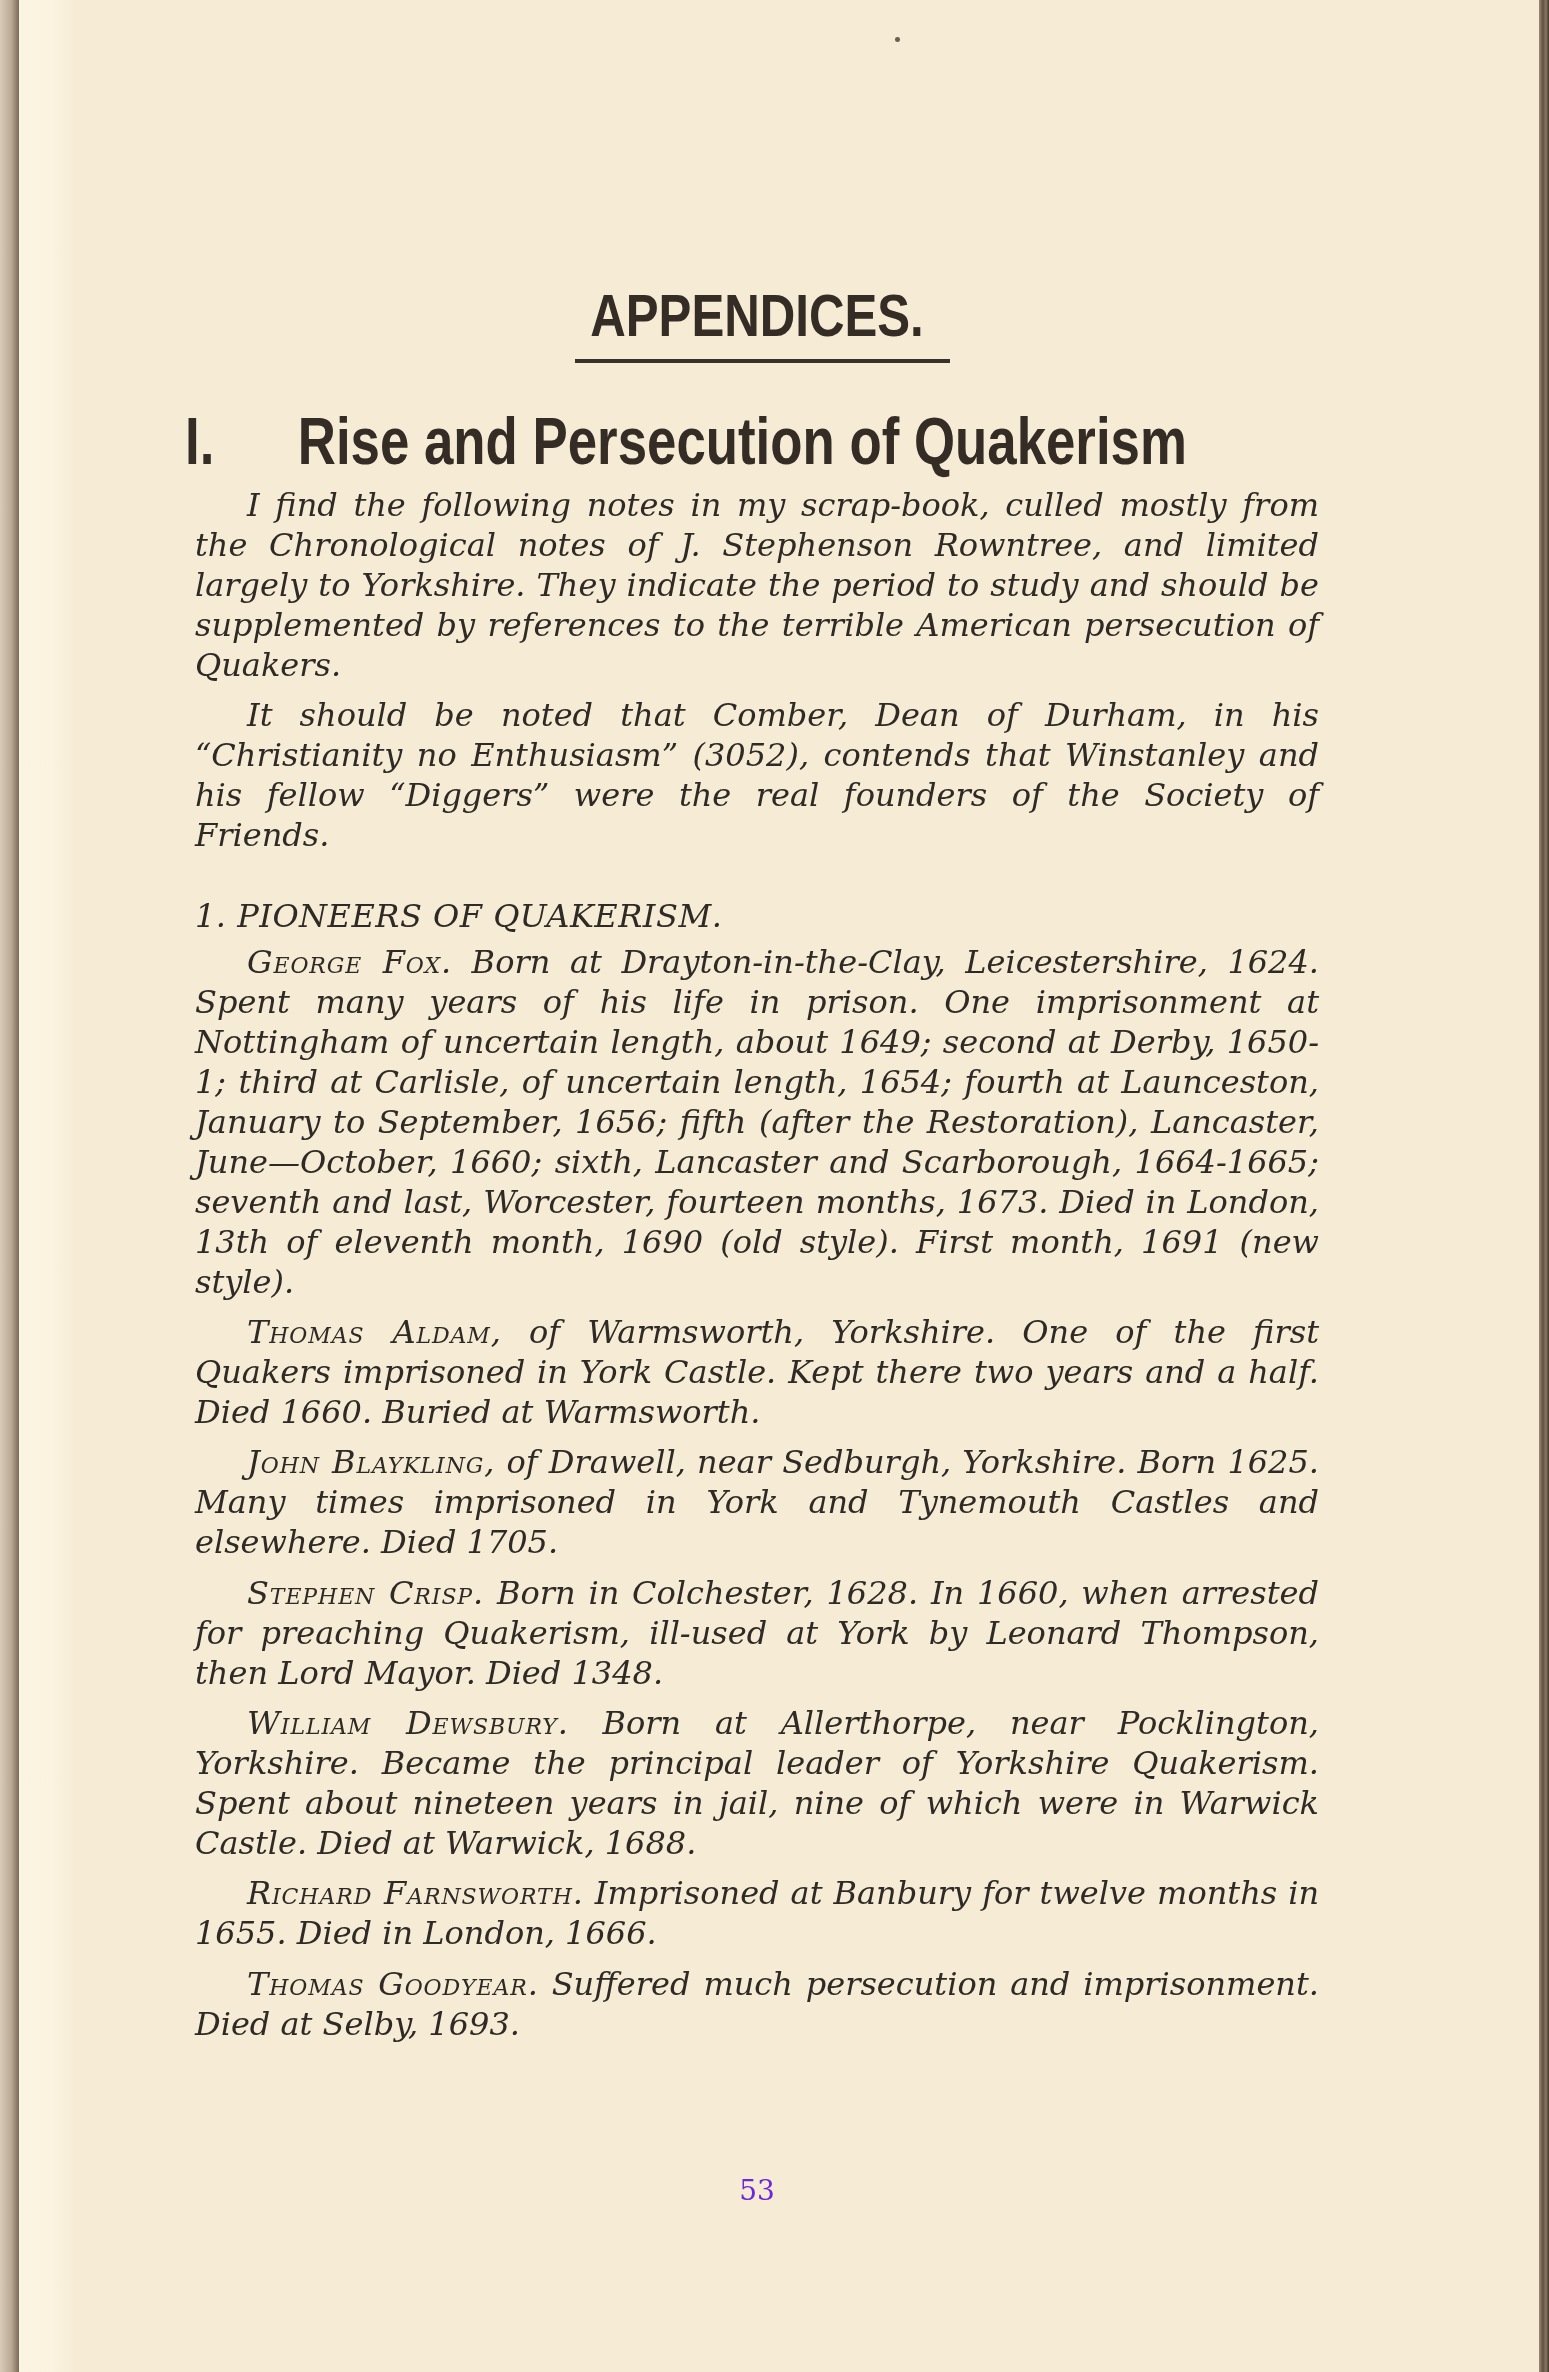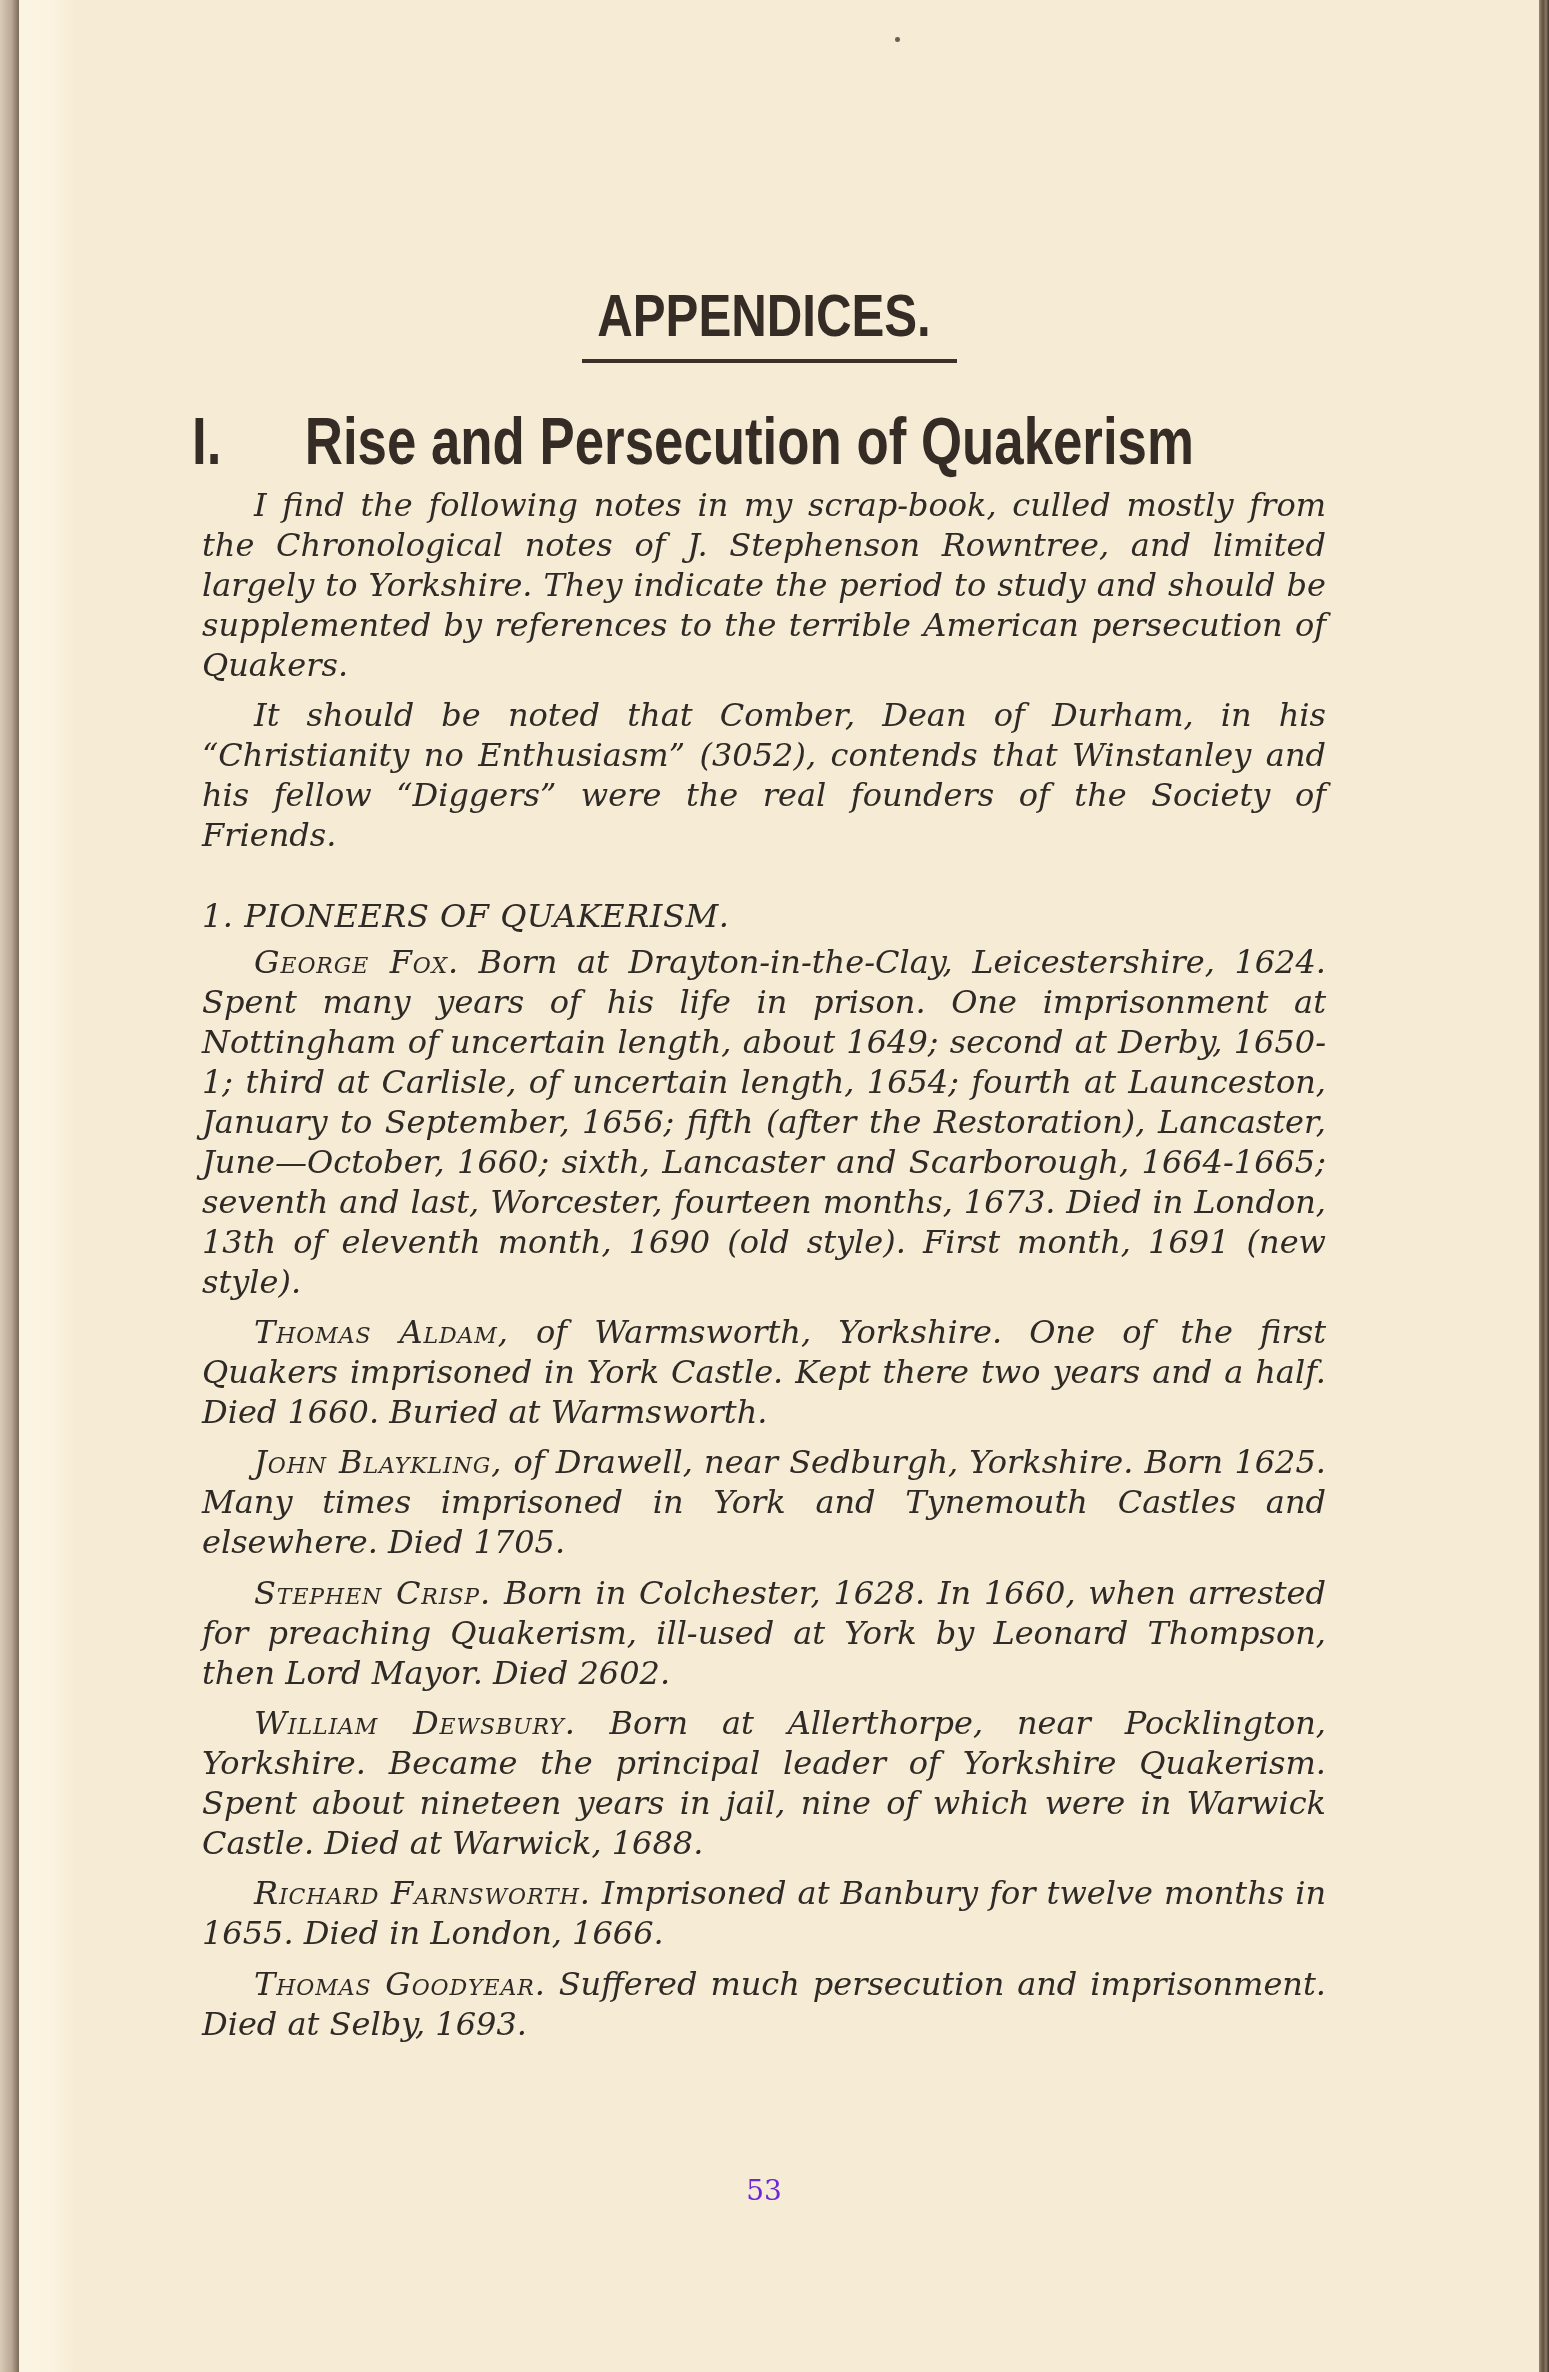--- a/index.html
+++ b/index.html
@@ -16,21 +16,21 @@
   }
   .edge-left-shadow {
     position: absolute; left: 19px; top: 0; width: 56px; height: 2372px;
     background: linear-gradient(to right, #fbf4e2 0%, #fbf3df 60%, rgba(246,236,214,0) 100%);
   }
   .edge-right {
     position: absolute; left: 1539px; top: 0; width: 10.3px; height: 2372px;
     background: linear-gradient(to right, #9c8a74 0%, #5e4f40 40%, #8a7862 70%, #3e342a 100%);
   }
   .page {
-    position: absolute; left: 202px; top: 0; width: 1124px; height: 1748px;
+    position: absolute; left: 195px; top: 0; width: 1124px; height: 1748px;
   }
   .heading-appendices {
     position: absolute; left: 0; width: 1124px; top: 281px;
     text-align: center;
     font-family: "Liberation Sans", sans-serif;
     font-weight: bold;
     font-size: 60px;
     letter-spacing: 0px;
     transform: scaleX(0.82);
     transform-origin: center;
@@ -89,21 +89,21 @@
 
   <div class="text" style="top:485px;font-style:italic;">
     <p class="para">I find the following notes in my scrap-book, culled mostly from the Chronological notes of J. Stephenson Rowntree, and limited largely to Yorkshire.  They indicate the period to study and should be supplemented by references to the terrible American persecution of Quakers.</p>
     <p class="para">It should be noted that Comber, Dean of Durham, in his “Christianity no Enthusiasm” (3052), contends that Winstanley and his fellow “Diggers” were the real founders of the Society of Friends.</p>
 
     <p class="para subhead">1.  PIONEERS OF QUAKERISM.</p>
 
     <p class="para"><span class="sc">George Fox.</span><span>  Born at Drayton-in-the-Clay, Leicestershire, 1624.  Spent many years of his life in prison.  One imprisonment at Nottingham of uncertain length, about 1649; second at Derby, 1650-1; third at Carlisle, of uncertain length, 1654; fourth at Launceston, January to September, 1656; fifth (after the Restoration), Lancaster, June—October, 1660; sixth, Lancaster and Scarborough, 1664-1665; seventh and last, Worcester, fourteen months, 1673.  Died in London, 13th of eleventh month, 1690 (old style). First month, 1691 (new style).</span></p>
     <p class="para"><span class="sc">Thomas Aldam,</span><span> of Warmsworth, Yorkshire.  One of the first Quakers imprisoned in York Castle.  Kept there two years and a half.  Died 1660.  Buried at Warmsworth.</span></p>
     <p class="para"><span class="sc">John Blaykling,</span><span> of Drawell, near Sedburgh, Yorkshire.  Born 1625.  Many times imprisoned in York and Tynemouth Castles and elsewhere.  Died 1705.</span></p>
-    <p class="para"><span class="sc">Stephen Crisp.</span><span>  Born in Colchester, 1628.  In 1660, when arrested for preaching Quakerism, ill-used at York by Leonard Thompson, then Lord Mayor.  Died 2602.</span></p>
+    <p class="para"><span class="sc">Stephen Crisp.</span><span>  Born in Colchester, 1628.  In 1660, when arrested for preaching Quakerism, ill-used at York by Leonard Thompson, then Lord Mayor.  Died 1348.</span></p>
     <p class="para"><span class="sc">William Dewsbury.</span><span>  Born at Allerthorpe, near Pocklington, Yorkshire.  Became the principal leader of Yorkshire Quakerism. Spent about nineteen years in jail, nine of which were in Warwick Castle.  Died at Warwick, 1688.</span></p>
     <p class="para"><span class="sc">Richard Farnsworth.</span><span>  Imprisoned at Banbury for twelve months in 1655.  Died in London, 1666.</span></p>
     <p class="para"><span class="sc">Thomas Goodyear.</span><span>  Suffered much persecution and imprisonment.  Died at Selby, 1693.</span></p>
   </div>
 
   <div class="page-number">53</div>
 </div>
 
 
 </body></html>

